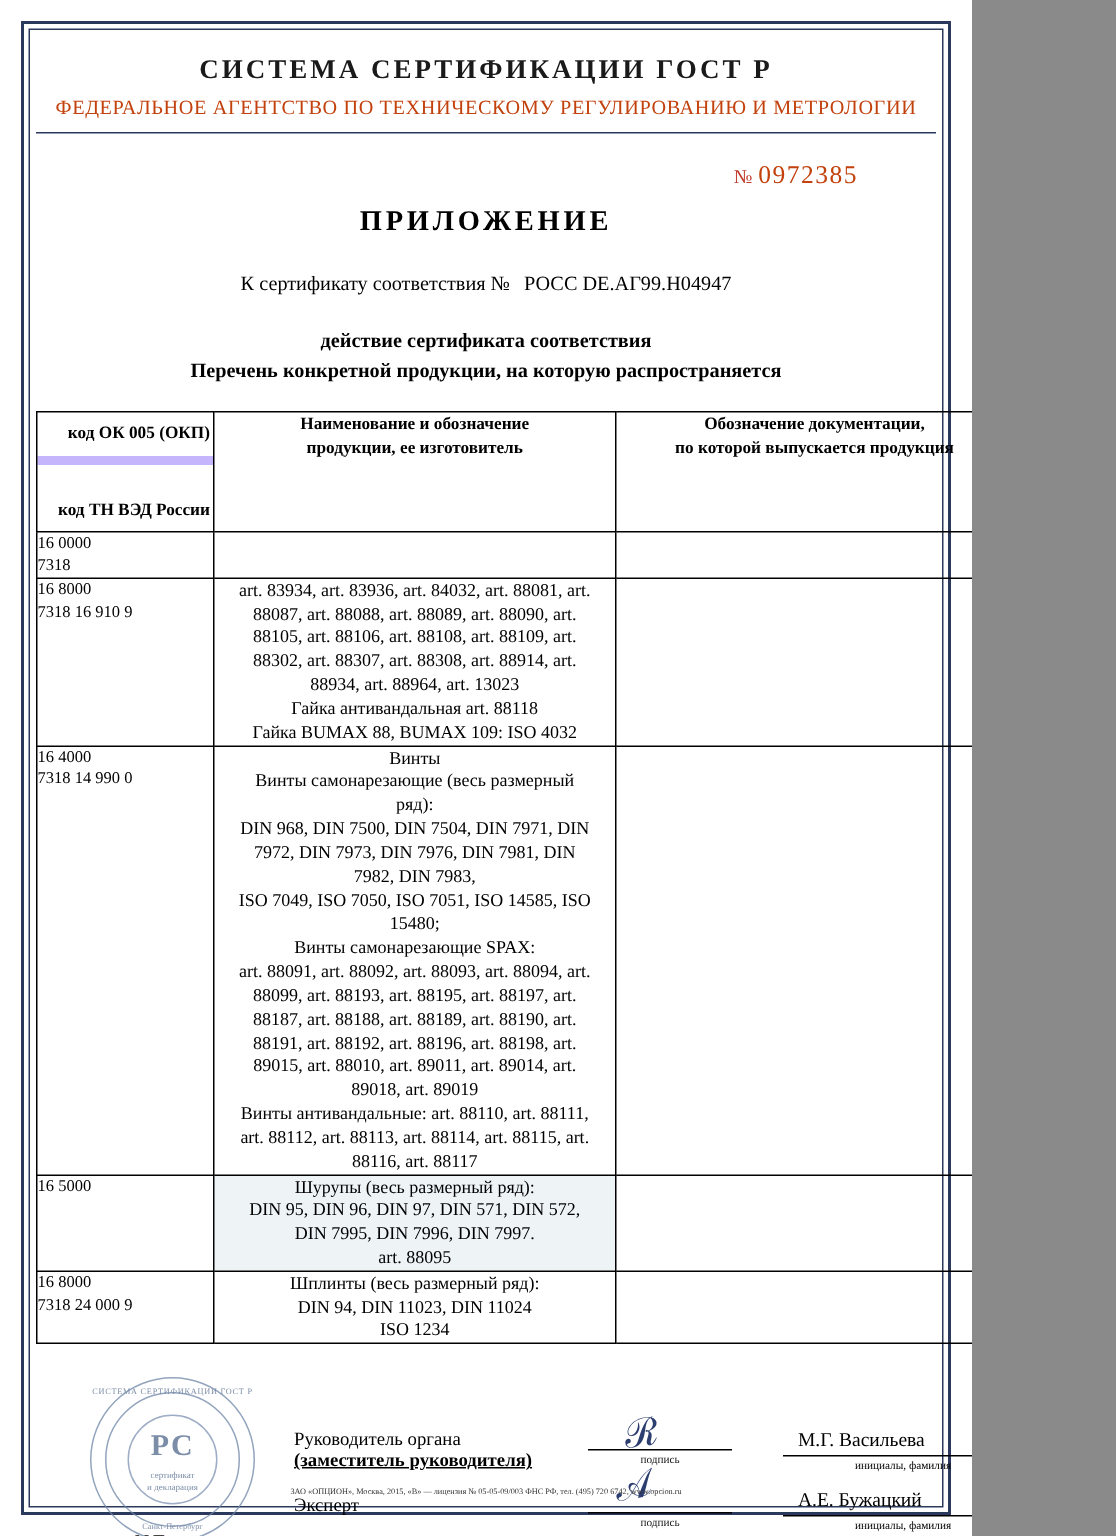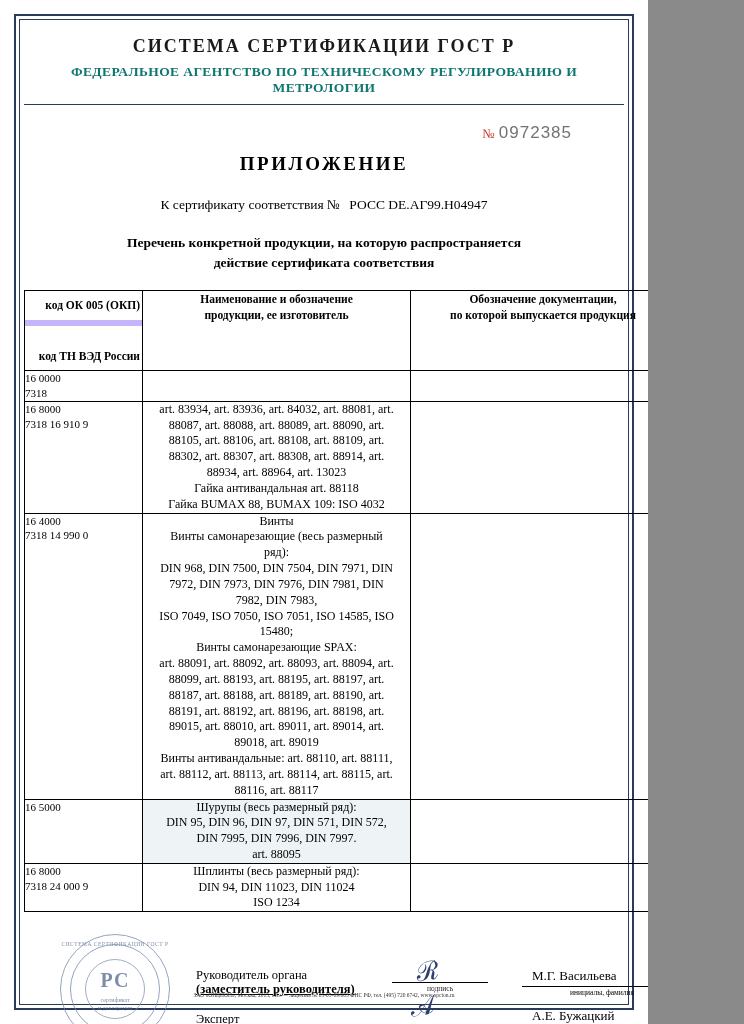--- a/index.html
+++ b/index.html
@@ -47,44 +47,44 @@
     padding-top: 12px;
   }
   .hdr-title {
     font-size: 18px;
     font-weight: bold;
     letter-spacing: 2px;
     color: #1a1a1a;
   }
   .hdr-sub {
     font-size: 13.5px;
-    font-weight: bold;
+    font-weight: normal;
     letter-spacing: 0.4px;
     margin-top: 7px;
-    color: #0f766e;
+    color: #c2410c;
   }
   .hdr-rule {
     border-bottom: 1.6px solid #2b3a5c;
     margin-top: 8px;
   }
   
   .numline {
     text-align: right;
     padding-right: 52px;
     margin-top: 18px;
     height: 20px;
   }
   .num-label {
     font-size: 13px;
     color: #c0392b;
   }
   .num-value {
     font-size: 17px;
-    color: #737373;
-    font-family: Liberation Sans, sans-serif;
+    color: #c2410c;
+    font-family: Liberation Serif, serif;
     letter-spacing: 1px;
   }
   .doc-title {
     text-align: center;
     font-size: 19px;
     font-weight: bold;
     letter-spacing: 2.5px;
     margin-top: 10px;
   }
   .cert-line {
@@ -373,22 +373,22 @@
     </div>
 
     <div class="doc-title">ПРИЛОЖЕНИЕ</div>
 
     <div class="cert-line">
       <span>К сертификату соответствия №</span>
       <span class="cert-no">РОСС DE.АГ99.Н04947</span>
     </div>
 
     <div class="purpose">
+      <div>действие сертификата соответствия</div>
       <div>Перечень конкретной продукции,  на которую распространяется</div>
-      <div>действие сертификата соответствия</div>
     </div>
 
     <table class="main">
       <colgroup>
         <col style="width:118px">
         <col style="width:268px">
         <col>
       </colgroup>
       <thead>
         <tr>

